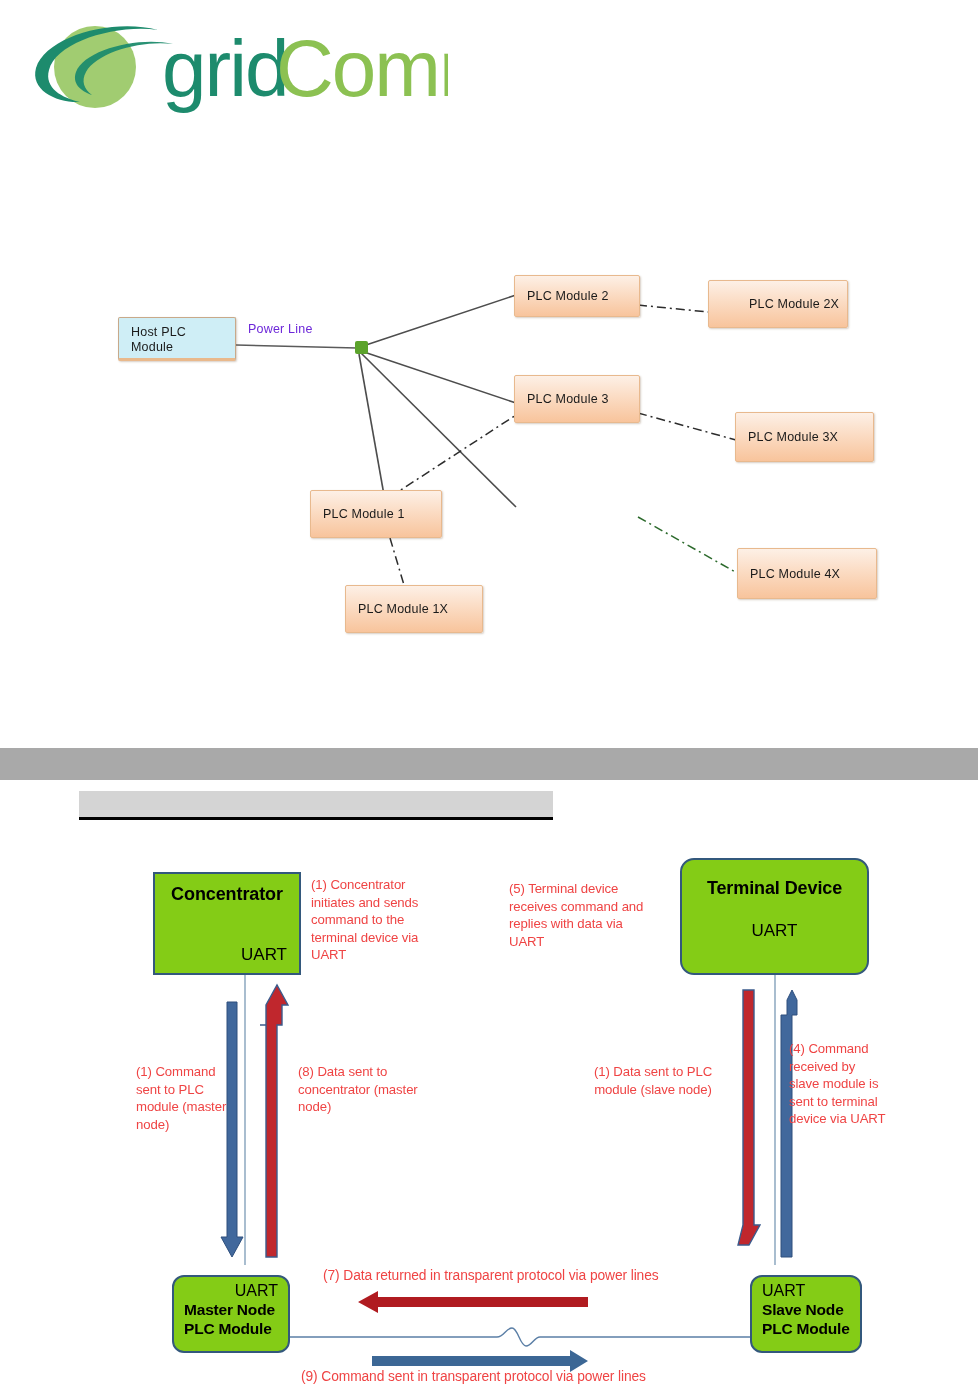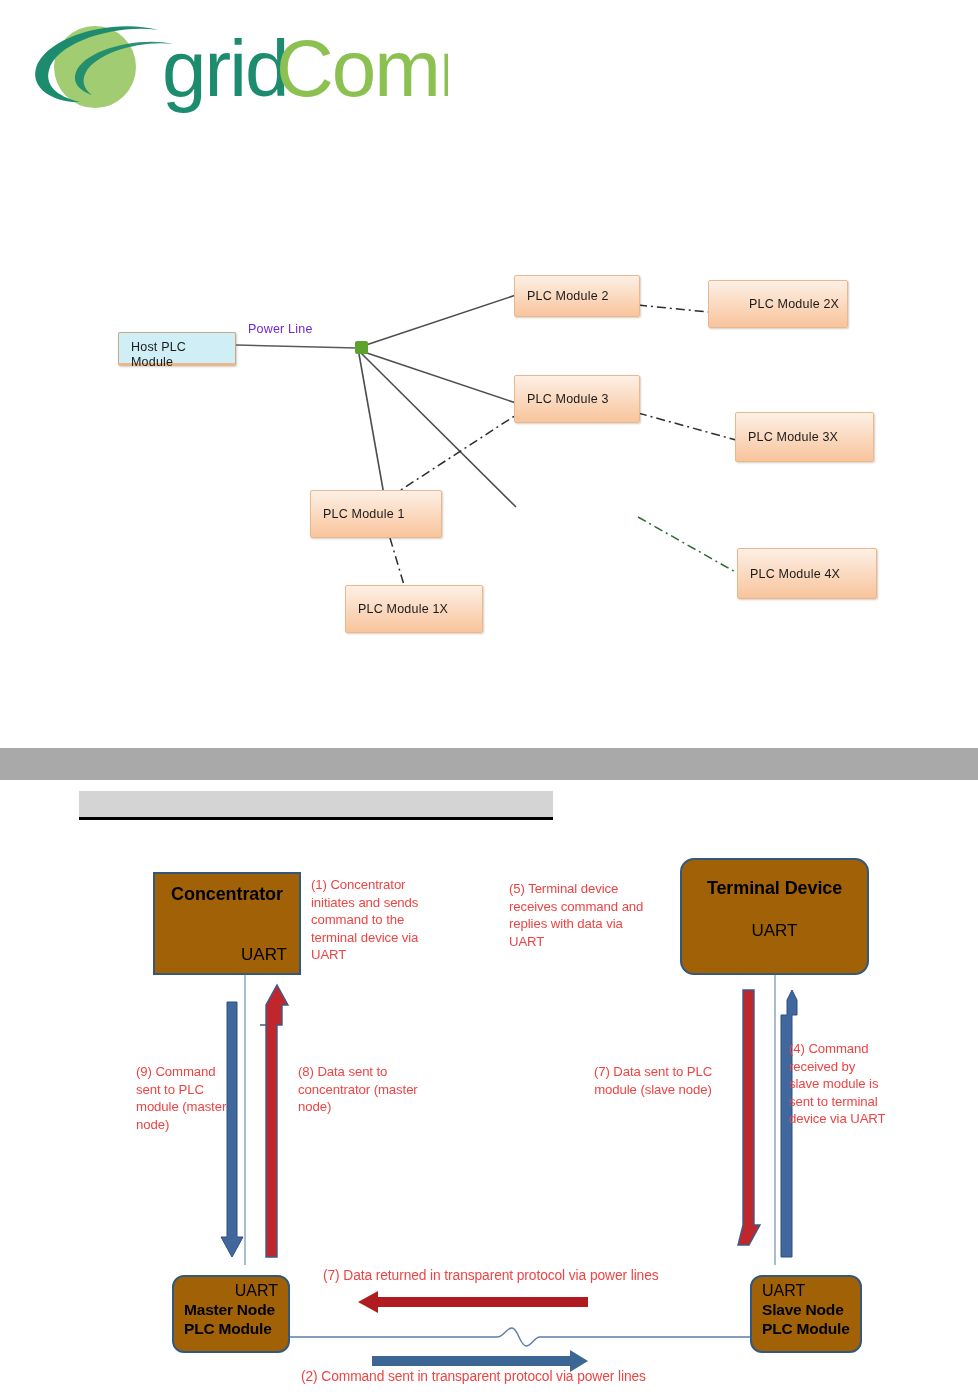--- a/index.html
+++ b/index.html
@@ -105,21 +105,21 @@
     position: absolute;
     left: 0;
     top: 840px;
     width: 978px;
     height: 560px;
   }
   .dev-box {
     position: absolute;
     box-sizing: border-box;
     border: 2px solid #33587c;
-    background: #a16207;
+    background: #84cc16;
     color: #000000;
   }
   .dev-title {
     font-size: 18px;
     font-weight: bold;
     text-align: center;
     letter-spacing: -0.1px;
   }
   .dev-uart {
     font-size: 17px;
@@ -178,21 +178,21 @@
       <line x1="638" y1="158" x2="736" y2="185" stroke="#2c2c2c" stroke-width="1.5" stroke-dasharray="9,4,2,4"></line>
       <line x1="638" y1="262" x2="737" y2="318" stroke="#2c6a2c" stroke-width="1.5" stroke-dasharray="9,4,2,4"></line>
       <line x1="390" y1="283" x2="404" y2="330" stroke="#2c2c2c" stroke-width="1.5" stroke-dasharray="9,4,2,4"></line>
       <line x1="390" y1="242" x2="516" y2="160" stroke="#2c2c2c" stroke-width="1.5" stroke-dasharray="9,4,2,4"></line>
     </svg>
 
     <div id="junction-node" style="left:355px; top:86px;"></div>
 
     <div class="powerline-label" style="left:248px; top:67px;">Power Line</div>
 
-    <div class="node-box host" style="left:118px; top:77px; width:118px; height:34px;">
+    <div class="node-box host" style="left:118px; top:62px; width:118px; height:44px;">
       <div>Host PLC</div>
       <div>Module</div>
     </div>
 
     <div class="node-box" style="left:514px; top:20px; width:126px; height:42px;">PLC Module 2</div>
 
     <div class="node-box" style="left:708px; top:25px; width:140px; height:48px;padding-left:40px;">PLC Module 2X</div>
 
     <div class="node-box" style="left:514px; top:120px; width:126px; height:48px;">PLC Module 3</div>
 
@@ -266,28 +266,28 @@
         <path d="M 588 457 L 378 457 L 378 451 L 358 462 L 378 473 L 378 467 L 588 467 Z" fill="#b01b20"></path>
       </g>
 
       <g>
         <path d="M 372 516 L 570 516 L 570 510 L 588 521 L 570 532 L 570 526 L 372 526 Z" fill="#3c6795"></path>
       </g>
     </svg>
 
     <div class="step-text" style="left:311px; top:36px; width:140px;">(1) Concentrator initiates and sends command to the terminal device via UART</div>
 
-    <div class="step-text" style="left:136px; top:223px; width:100px;">(9) Command sent to PLC module (master node)</div>
-
-    <div class="step-text" style="left:301px; top:528px; width:430px; font-size:13.8px;">(2) Command sent in transparent protocol via power lines</div>
+    <div class="step-text" style="left:136px; top:223px; width:100px;">(1) Command sent to PLC module (master node)</div>
+
+    <div class="step-text" style="left:301px; top:528px; width:430px; font-size:13.8px;">(9) Command sent in transparent protocol via power lines</div>
 
     <div class="step-text" style="left:789px; top:200px; width:100px;">(4) Command received by slave module is sent to terminal device via UART</div>
 
     <div class="step-text" style="left:509px; top:40px; width:145px;">(5) Terminal device receives command and replies with data via UART</div>
 
-    <div class="step-text" style="left:579px; top:223px; width:148px; text-align:center;">(7) Data sent to PLC module (slave node)</div>
+    <div class="step-text" style="left:579px; top:223px; width:148px; text-align:center;">(1) Data sent to PLC module (slave node)</div>
 
     <div class="step-text" style="left:323px; top:427px; width:420px; font-size:13.8px;">(7) Data returned in transparent protocol via power lines</div>
 
     <div class="step-text" style="left:286px; top:223px; width:150px;margin-left:12px;">(8) Data sent to concentrator (master node)</div>
   </div>
 
 </div>
 
 </body></html>

